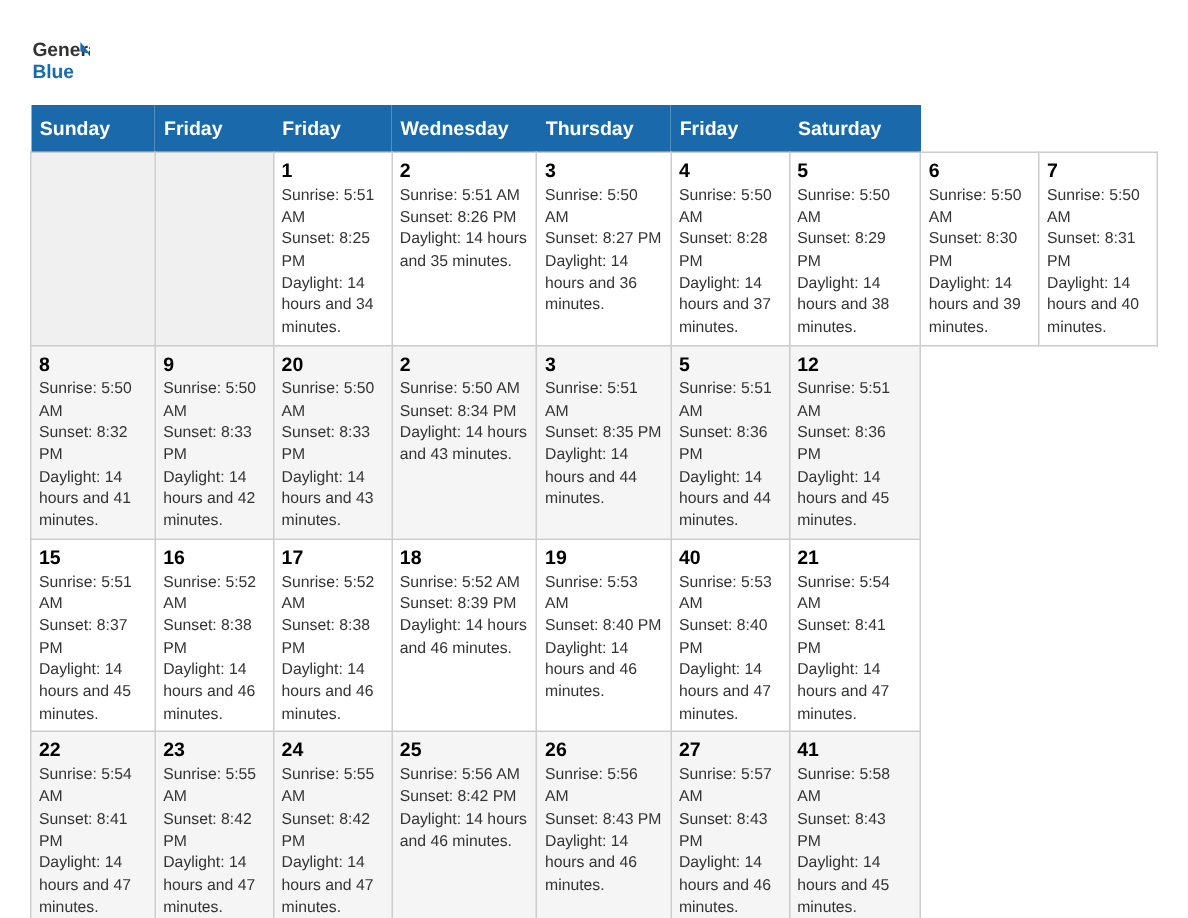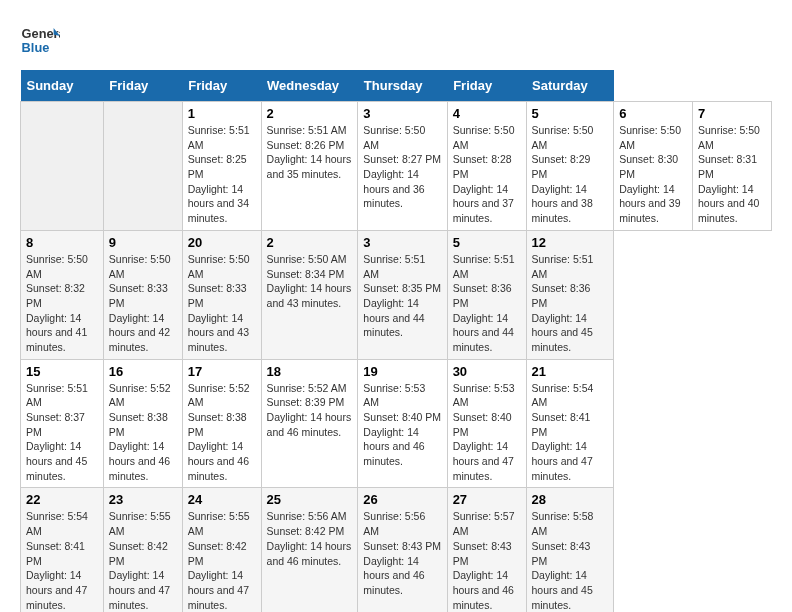--- a/index.html
+++ b/index.html
@@ -180,21 +180,21 @@
         </td>
         <td>
           <span class="day-num">18</span>
           <div class="day-info">Sunrise: 5:52 AM<br>Sunset: 8:39 PM<br>Daylight: 14 hours and 46 minutes.</div>
         </td>
         <td>
           <span class="day-num">19</span>
           <div class="day-info">Sunrise: 5:53 AM<br>Sunset: 8:40 PM<br>Daylight: 14 hours and 46 minutes.</div>
         </td>
         <td>
-          <span class="day-num">30</span>
+          <span class="day-num">40</span>
           <div class="day-info">Sunrise: 5:53 AM<br>Sunset: 8:40 PM<br>Daylight: 14 hours and 47 minutes.</div>
         </td>
         <td>
           <span class="day-num">21</span>
           <div class="day-info">Sunrise: 5:54 AM<br>Sunset: 8:41 PM<br>Daylight: 14 hours and 47 minutes.</div>
         </td>
       </tr>
       <tr>
         <td>
           <span class="day-num">22</span>
@@ -214,18 +214,18 @@
         </td>
         <td>
           <span class="day-num">26</span>
           <div class="day-info">Sunrise: 5:56 AM<br>Sunset: 8:43 PM<br>Daylight: 14 hours and 46 minutes.</div>
         </td>
         <td>
           <span class="day-num">27</span>
           <div class="day-info">Sunrise: 5:57 AM<br>Sunset: 8:43 PM<br>Daylight: 14 hours and 46 minutes.</div>
         </td>
         <td>
-          <span class="day-num">28</span>
+          <span class="day-num">41</span>
           <div class="day-info">Sunrise: 5:58 AM<br>Sunset: 8:43 PM<br>Daylight: 14 hours and 45 minutes.</div>
         </td>
       </tr>
     </tbody>
 </table>
 
 </body></html>

